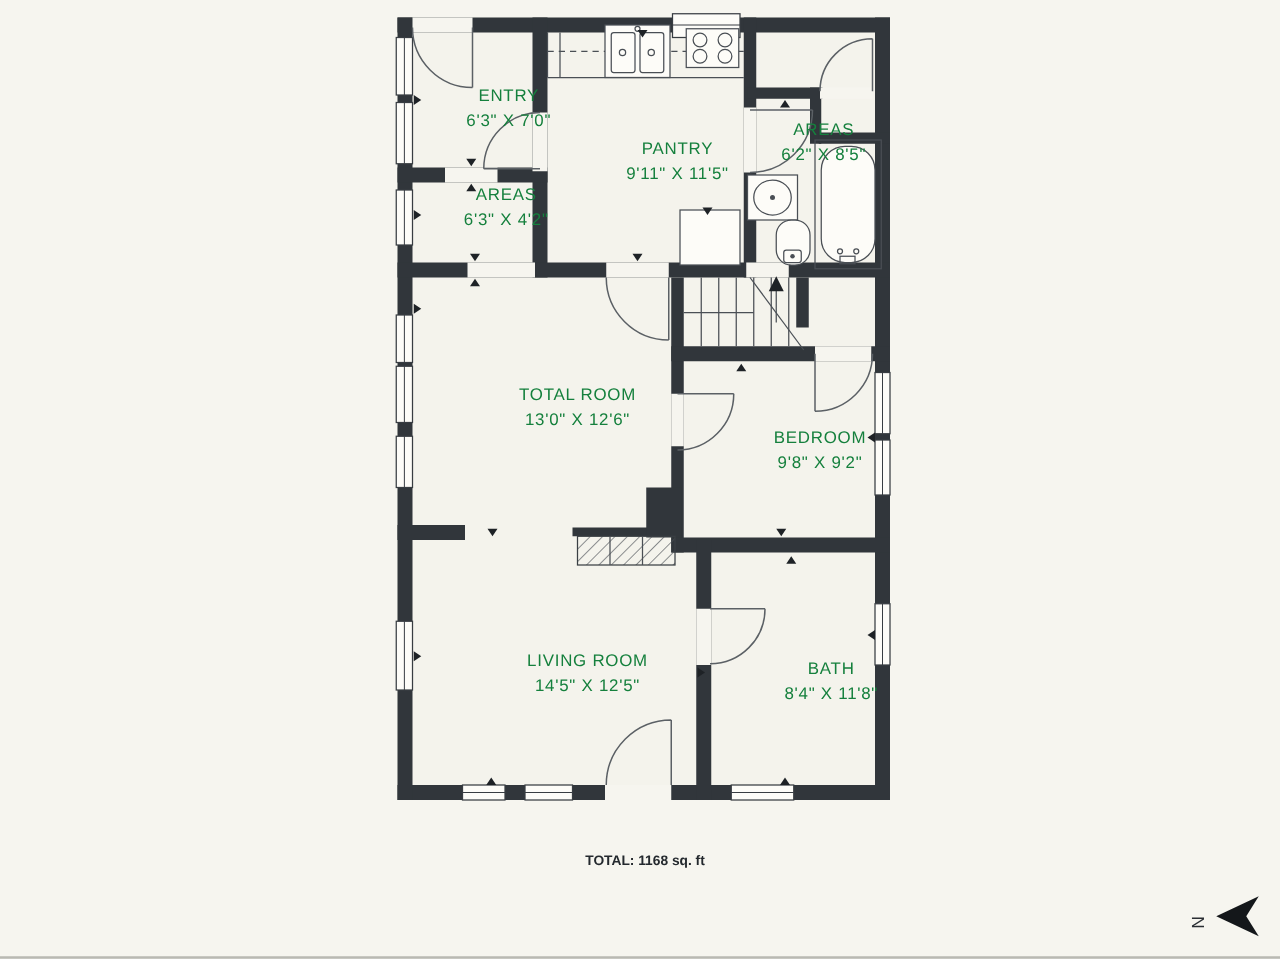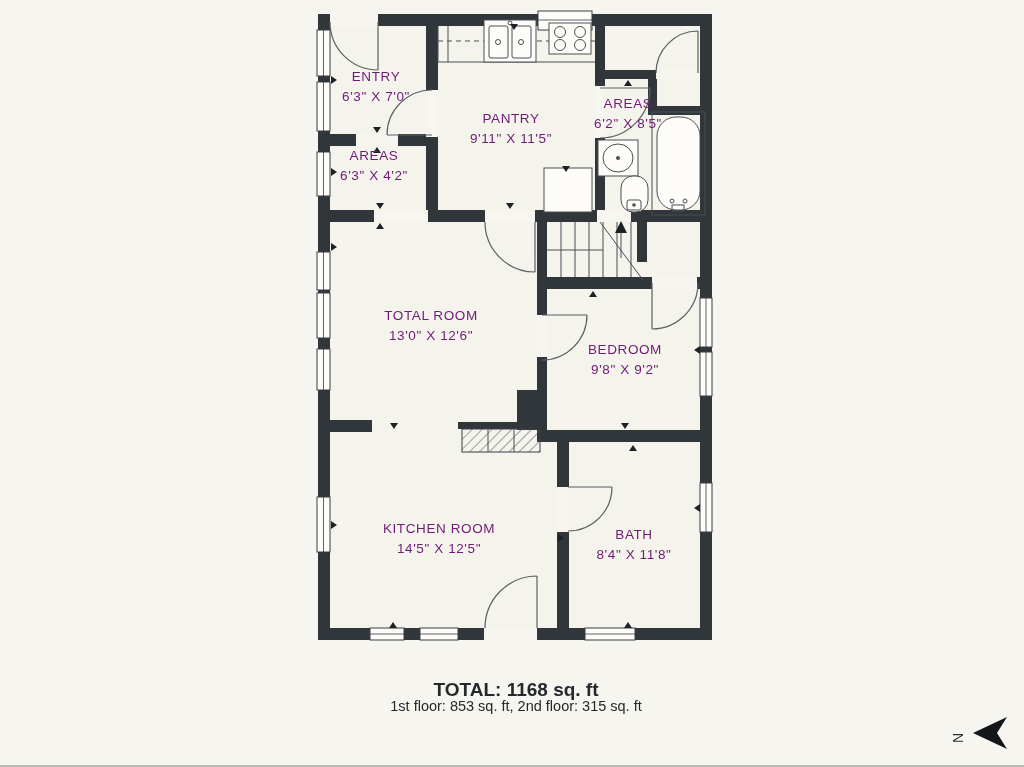--- a/index.html
+++ b/index.html
@@ -11,29 +11,29 @@
   #plan-svg{position:absolute;left:0;top:0;}
   .wall{fill:#31363b;}
   .open{fill:#f6f5ef;}
   .win{fill:#fdfcf8;stroke:#383d42;stroke-width:1;}
   .winline{stroke:#383d42;stroke-width:0.8;}
   .door{stroke:#5b6065;stroke-width:1.2;fill:none;}
   .fix{stroke:#4a4f55;stroke-width:1;fill:#fdfcf8;}
   .fixline{stroke:#4a4f55;stroke-width:1;fill:none;}
   .tick{fill:#1e2226;}
   .room-label{
-    position:absolute;text-align:center;color:#701a75;
+    position:absolute;text-align:center;color:#15803d;
     font-size:13.5px;letter-spacing:0.6px;line-height:20px;
-    white-space:nowrap;transform:translate(-50%,-50%);
+    white-space:nowrap;transform:translate(-50%,-50%);margin-left:31px;
   }
   .summary{
     position:absolute;left:516px;top:681px;transform:translateX(-50%);
     text-align:center;color:#24292e;font-size:14.5px;line-height:17px;white-space:nowrap;
   }
-  .summary .total{font-weight:bold;font-size:19px;}
+  .summary .total{font-weight:bold;font-size:11px;}
   .bottom-edge{position:absolute;left:0;bottom:0;width:1024px;height:2px;background:#b9b9b3;}
 </style>
 </head>
 <body>
 
 <svg id="plan-svg" width="1024" height="767" viewBox="0 0 1024 767">
   <defs>
     <pattern id="hatch" width="7" height="7" patternUnits="userSpaceOnUse" patternTransform="rotate(45)">
       <line x1="0" y1="0" x2="0" y2="7" stroke="#4a4f55" stroke-width="1"></line>
     </pattern>
@@ -225,26 +225,25 @@
 </div>
 <div class="room-label" style="left:431px;top:326px">
   <div>TOTAL ROOM</div>
   <div>13'0" X 12'6"</div>
 </div>
 <div class="room-label" style="left:625px;top:360px">
   <div>BEDROOM</div>
   <div>9'8" X 9'2"</div>
 </div>
 <div class="room-label" style="left:439px;top:539px">
-  <div>KITCHEN ROOM</div>
+  <div>LIVING ROOM</div>
   <div>14'5" X 12'5"</div>
 </div>
 <div class="room-label" style="left:634px;top:545px">
   <div>BATH</div>
   <div>8'4" X 11'8"</div>
 </div>
 
 <div class="summary">
   <div class="total">TOTAL: 1168 sq. ft</div>
-  <div>1st floor: 853 sq. ft, 2nd floor: 315 sq. ft</div>
 </div>
 
 <div class="bottom-edge"></div>
 
 </body></html>

